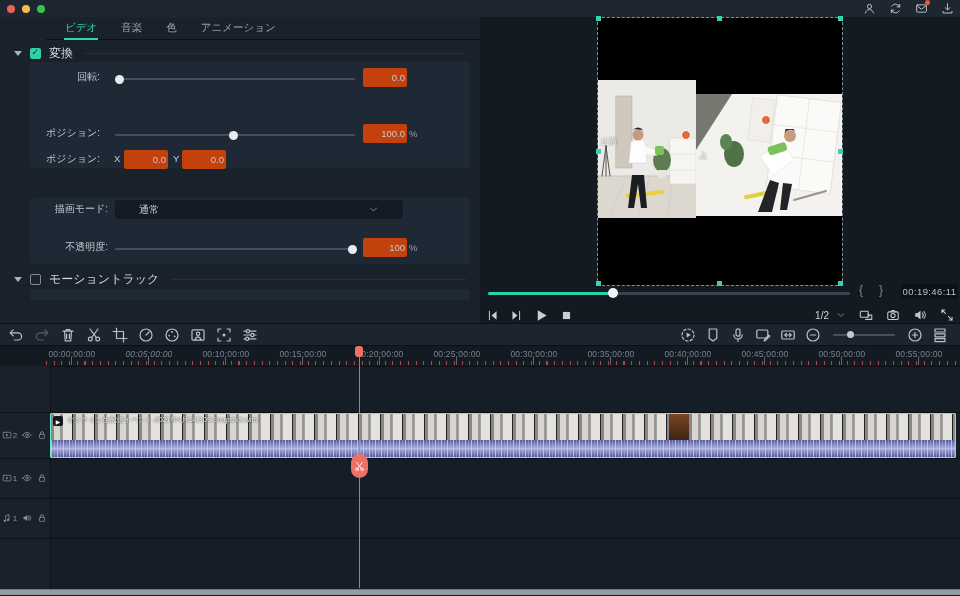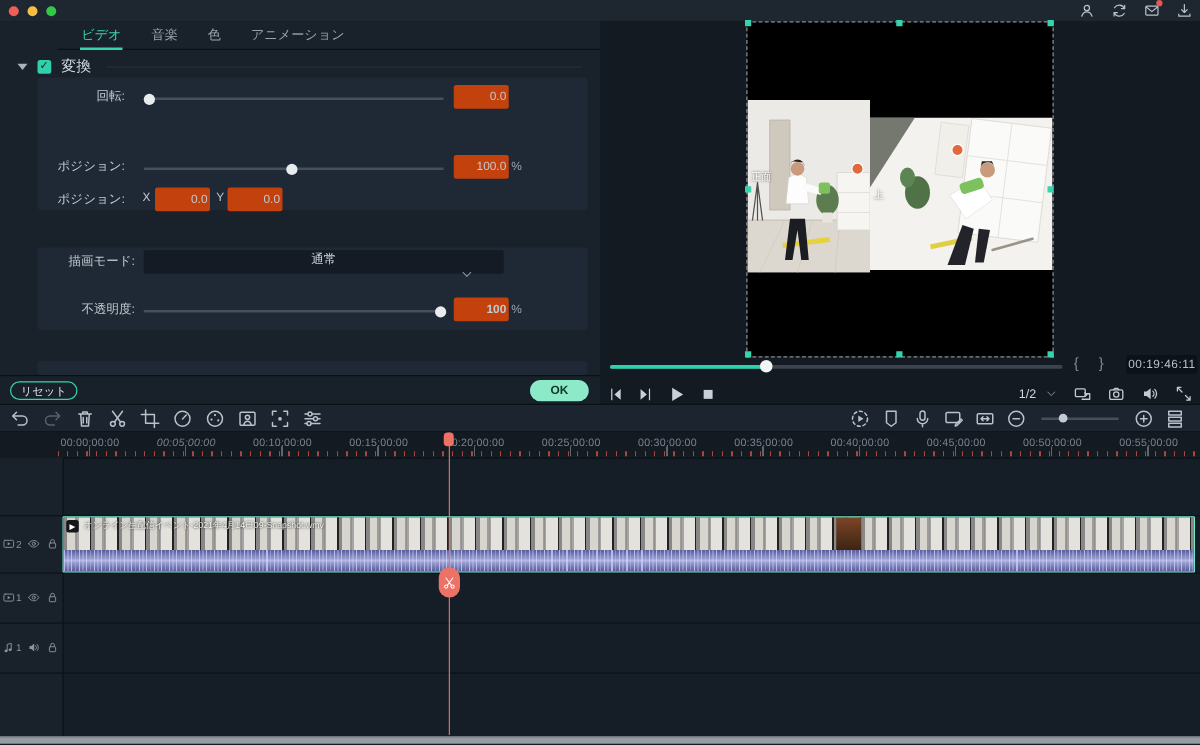--- a/index.html
+++ b/index.html
@@ -34,21 +34,21 @@
   .card{left:30px;width:440px;background:#1f2935;border-radius:3px;}
   .row{position:absolute;left:0;width:440px;height:20px;}
   .rlabel{position:absolute;left:0;top:4px;width:70px;text-align:right;color:#c2c9d1;font-size:10px;}
   .rlabel.w78{width:78px;}
   .slider{position:absolute;left:85px;top:12px;width:240px;height:2px;background:#46505d;border-radius:1px;}
   .knob{position:absolute;top:-3.5px;width:9px;height:9px;border-radius:50%;background:#e8ecef;}
   .valbox{position:absolute;top:2px;width:40px;height:17px;background:#c2410c;border:none;border-radius:2px;color:#c2c9d1;font-size:9.5px;text-align:right;font-family:inherit;}
   .unit{position:absolute;top:6px;font-size:9.5px;color:#9aa3ad;}
   .flipbox{position:absolute;left:80px;top:1px;display:flex;gap:13px;color:#ccd3da;}
   .flipbox .tbtn{width:15px;height:15px;}
-  .select{position:absolute;left:85px;top:2px;width:288px;height:19px;background:#141b24;border-radius:2px;display:flex;align-items:center;padding:0 24px;box-sizing:border-box;color:#cfd6dd;flex-direction:column;}
+  .select{position:absolute;left:85px;top:2px;width:288px;height:19px;background:#141b24;border-radius:2px;display:flex;align-items:center;padding:0 24px;box-sizing:border-box;color:#cfd6dd;}
   .select .tbtn{margin-left:auto;width:11px;height:11px;color:#8d97a2;}
   .lp-footer{left:0;top:283px;width:480px;height:23px;background:#18202a;border-top:1px solid #0b1016;}
   .btn-reset{position:absolute;left:8px;top:4px;width:54px;height:15px;border:1px solid #35d3ae;border-radius:9px;background:transparent;color:#dfe5ea;font-size:9px;font-family:inherit;line-height:13px;text-align:center;}
   .btn-ok{position:absolute;left:424px;top:3px;width:47px;height:17px;border:none;border-radius:9px;background:#8ceac9;color:#113529;font-size:9.5px;font-weight:bold;font-family:inherit;text-align:center;}
   
   .preview{left:480px;top:17px;width:480px;height:306px;background:#131a22;}
   .canvas{left:118px;top:1px;width:244px;height:267px;background:#000;outline:1px dashed rgba(255,255,255,.5);}
   .handle{position:absolute;width:5px;height:5px;background:#35d3ae;}
   .scene{position:absolute;}
   .scene-label{position:absolute;left:3px;top:14px;font-size:8px;color:#fff;text-shadow:0 0 2px rgba(0,0,0,.8);margin-top:42px;}
@@ -187,31 +187,33 @@
                 <path d="M3.5 5.8 8 10.3l4.5-4.5"></path>
               </svg>
             </span>
         </div>
       </div>
       <div class="row" style="top:38px" data-name="opacity-row">
         <span class="rlabel w78" data-name="opacity-label">不透明度:</span>
         <div class="slider" data-name="opacity-slider">
             <span class="knob" style="left:233px" data-name="opacity-slider-knob"></span>
           </div>
-        <input class="valbox" style="left: 333px; font-weight: bold;" readonly="" data-name="opacity-value-field" value="100">
+        <input class="valbox" style="left: 333px;" readonly="" data-name="opacity-value-field" value="100">
         <span class="unit" style="left:379px" data-name="opacity-unit">%</span>
       </div>
     </div>
 
+    <div class="abs sec-hdr" style="top:254px" data-name="section-motion-track-header">
+      <span class="caret" data-name="collapse-caret-icon"></span>
+      <span class="cb off" data-name="motion-track-checkbox"></span>
+      <span class="sec-title" data-name="section-title">モーショントラック</span>
+      <span class="sec-line" data-name="divider"></span>
+    </div>
     <div class="abs card" style="top:272px;height:11px" data-name="motion-track-card"></div>
 
-    <div class="abs lp-footer" data-name="properties-footer">
-      <button class="btn-reset" data-name="reset-button">リセット</button>
-      <button class="btn-ok" data-name="ok-button">OK</button>
-    </div>
   </div>
 
   <div class="abs preview" data-name="preview-panel">
     <div class="abs canvas" data-name="preview-canvas">
 
       <div class="scene" style="left:0;top:62px;width:98px;height:138px" data-name="preview-video-front">
         <svg viewBox="0 0 98 138" preserveAspectRatio="none" style="stroke:none">
           <rect width="98" height="138" fill="#eceae6"></rect>
           <rect y="96" width="98" height="42" fill="#ddd8cf"></rect>
           <path d="M0 96 L98 96" stroke="#c9c3b8" stroke-width="1"></path>

